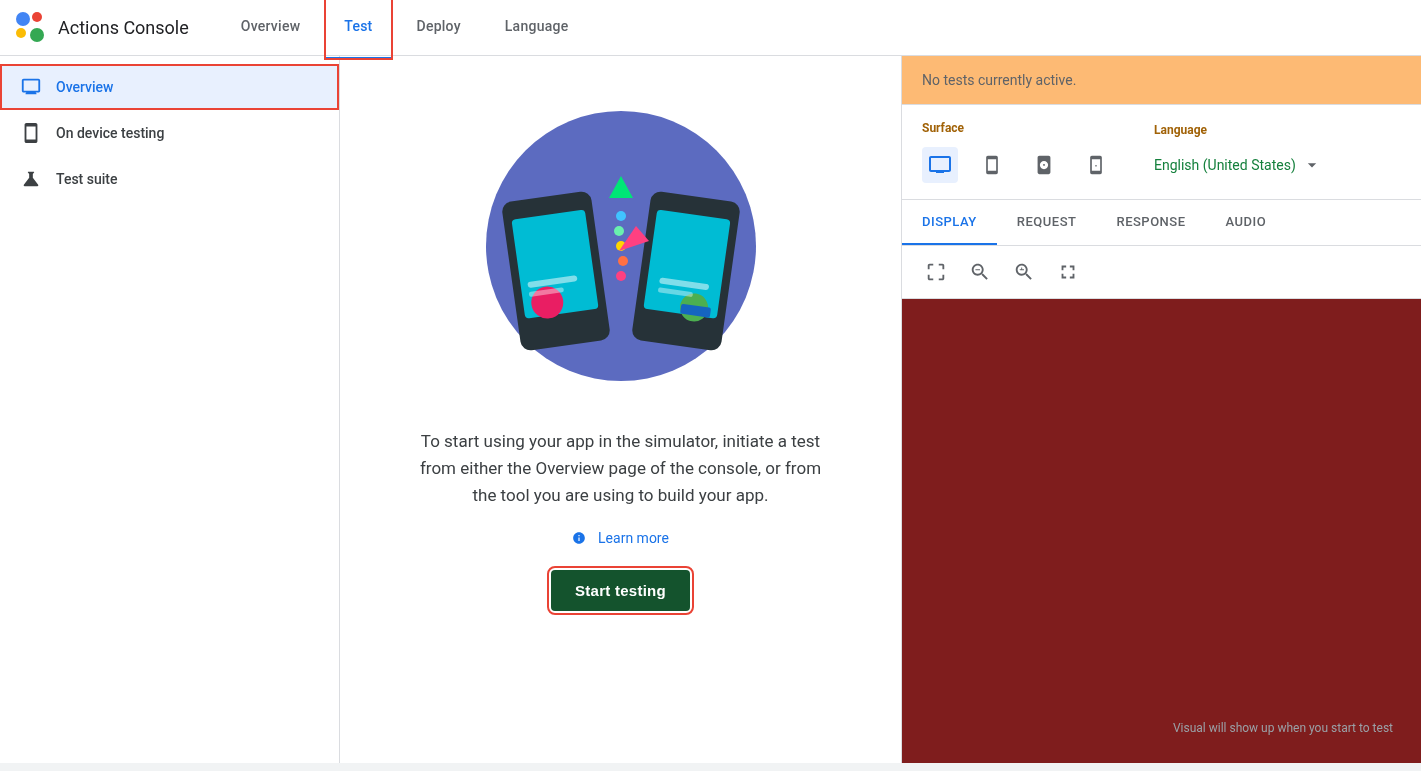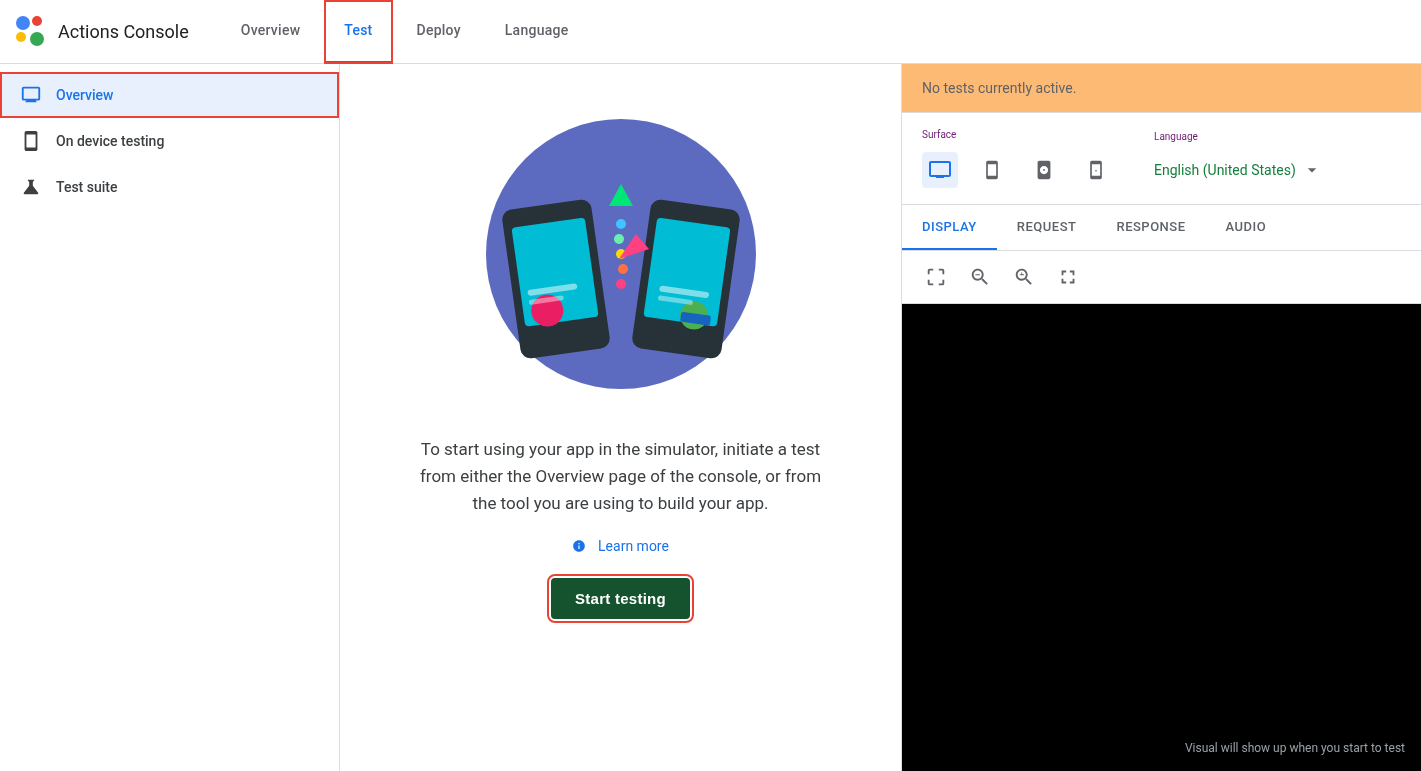--- a/index.html
+++ b/index.html
@@ -1,21 +1,21 @@
 <!DOCTYPE html>
 <html><head>
   <meta charset="utf-8">
   <style>
     * { box-sizing: border-box; margin: 0; padding: 0; }
     body { font-family: 'Google Sans', Roboto, Arial, sans-serif; background: #f1f3f4; color: #202124; font-size: 14px; }
 
     
     .topnav {
       display: flex; align-items: center; background: #fff;
-      border-bottom: 1px solid #dadce0; height: 64px; padding: 0 16px;
+      border-bottom: 1px solid #dadce0; height: 56px; padding: 0 16px;
       position: relative; z-index: 10;
     }
     .topnav-logo {
       display: flex; align-items: center; gap: 10px; margin-right: 32px;
     }
     .google-dots {
       width: 32px; height: 32px; position: relative;
     }
     .dot { position: absolute; border-radius: 50%; }
     .dot-blue  { width: 14px; height: 14px; background:#4285F4; top:0; left:0; }
@@ -83,21 +83,21 @@
     }
     .no-tests-bar {
       background: #fdba74; padding: 16px 20px;
       font-size: 14px; color: #5f6368; border-bottom: 1px solid #dadce0;
     }
     .surface-lang-section {
       background: #fff; padding: 16px 20px; border-bottom: 1px solid #dadce0;
       display: flex; align-items: center; gap: 40px;
     }
     .surface-col { display: flex; flex-direction: column; gap: 12px; }
-    .section-label { font-size: 10px; color: #701a75; font-weight: 400; }
+    .section-label { font-size: 12px; color: #a16207; font-weight: 700; }
     .surface-icons { display: flex; gap: 16px; align-items: center; }
     .surface-icon-btn {
       width: 36px; height: 36px; border-radius: 4px; border: none; background: transparent;
       cursor: pointer; display: flex; align-items: center; justify-content: center;
       color: #5f6368;
     }
     .surface-icon-btn.selected { color: #1a73e8; background: #e8f0fe; }
     .lang-col { display: flex; flex-direction: column; gap: 12px; flex: 1; }
     .lang-select-wrapper {
       display: flex; align-items: center; gap: 6px; cursor: pointer;
@@ -119,22 +119,22 @@
       background: #fff; padding: 8px 16px; display: flex; gap: 8px;
       align-items: center; border-bottom: 1px solid #dadce0;
     }
     .view-btn {
       width: 36px; height: 36px; border: none; background: transparent;
       cursor: pointer; border-radius: 4px; color: #5f6368;
       display: flex; align-items: center; justify-content: center; font-size: 18px;
     }
 
     .visual-area {
-      flex: 1; background: #000000; display: flex; align-items: flex-end;
-      justify-content: flex-end; padding: 16px;
+      flex: 1; background: #7f1d1d; display: flex; align-items: flex-end;
+      justify-content: flex-end; padding: 28px;
     }
     .visual-hint {
       font-size: 12px; color: #9aa0a6;
     }
 
     
     .center-panel {
       flex: 1; display: flex; flex-direction: column; align-items: center;
       background: #fff; padding: 40px 60px; overflow-y: auto;
     }

